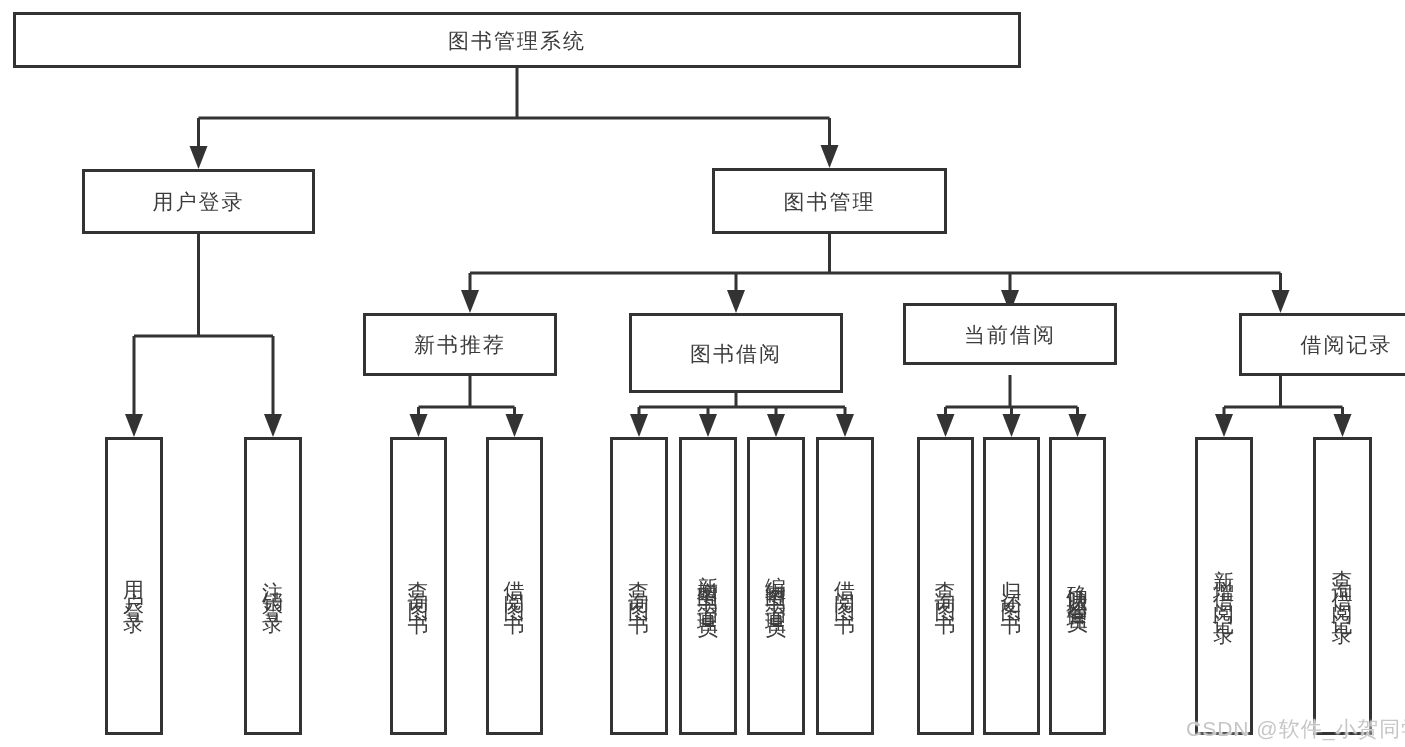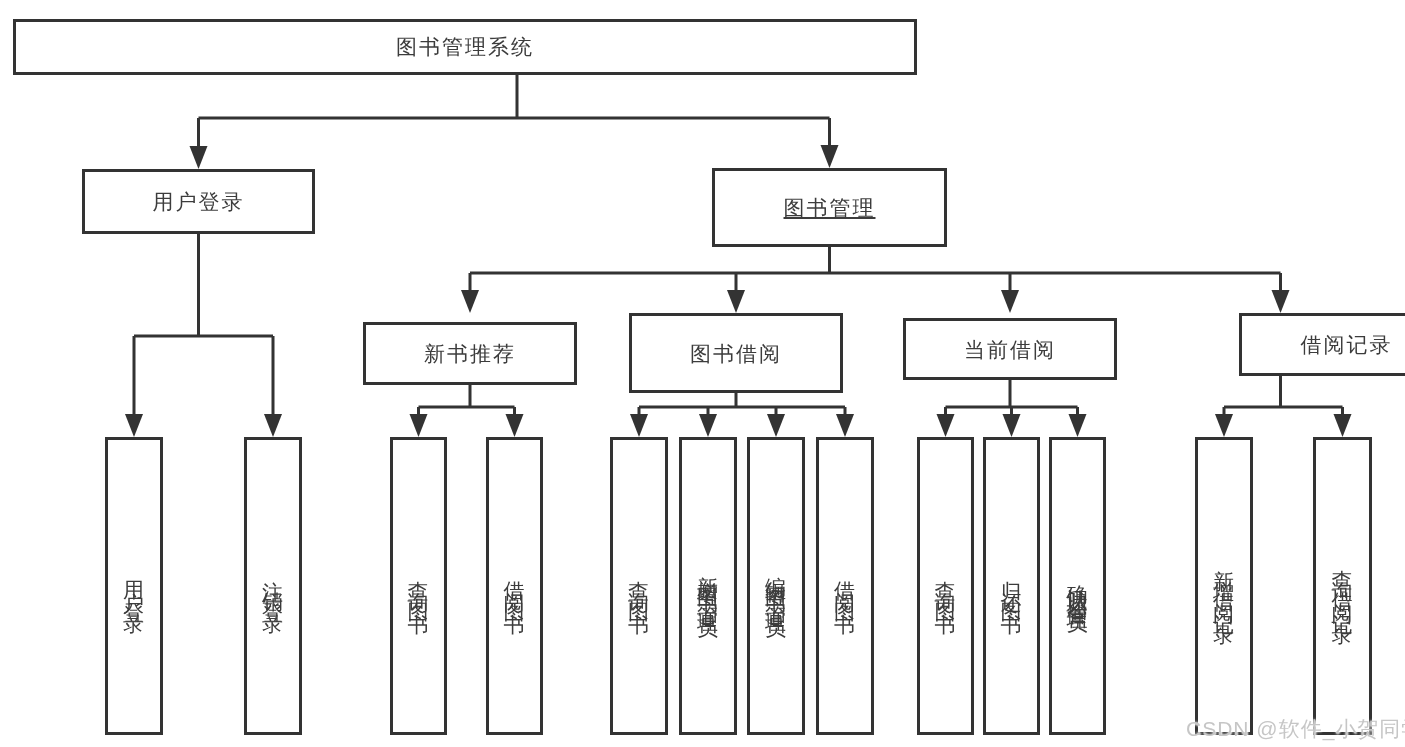--- a/index.html
+++ b/index.html
@@ -88,28 +88,28 @@
       <polygon points="767,414 785,414 776,437"></polygon>
       <polygon points="836,414 854,414 845,437"></polygon>
       <polygon points="936.5,414 954.5,414 945.5,437"></polygon>
       <polygon points="1002.5,414 1020.5,414 1011.5,437"></polygon>
       <polygon points="1068.5,414 1086.5,414 1077.5,437"></polygon>
       <polygon points="1215,414 1233,414 1224,437"></polygon>
       <polygon points="1333.5,414 1351.5,414 1342.5,437"></polygon>
     </g>
   </svg>
 
-  <div class="node" style="left:13px;top:19px;width:904px;height:56px;font-family:Liberation Serif, serif;">图书管理系统</div>
+  <div class="node" style="left:13px;top:12px;width:1008px;height:56px;">图书管理系统</div>
 
   <div class="node" style="left:82px;top:169px;width:233px;height:65px;">用户登录</div>
-  <div class="node" style="left:712px;top:168px;width:235px;height:79px;text-decoration:underline;">图书管理</div>
+  <div class="node" style="left:712px;top:168px;width:235px;height:66px;">图书管理</div>
 
-  <div class="node" style="left:363px;top:322px;width:214px;height:63px;">新书推荐</div>
+  <div class="node" style="left:363px;top:313px;width:194px;height:63px;">新书推荐</div>
   <div class="node" style="left:629px;top:313px;width:214px;height:80px;">图书借阅</div>
-  <div class="node" style="left:903px;top:318px;width:214px;height:62px;">当前借阅</div>
+  <div class="node" style="left:903px;top:303px;width:214px;height:62px;">当前借阅</div>
   <div class="node" style="left:1239px;top:313px;width:215px;height:63px;">借阅记录</div>
 
   <div class="node leaf" style="left:105px;top:437px;width:58px;height:298px;">用户登录</div>
   <div class="node leaf" style="left:244px;top:437px;width:58px;height:298px;">注销登录</div>
 
   <div class="node leaf" style="left:390px;top:437px;width:57px;height:298px;">查询图书</div>
   <div class="node leaf" style="left:486px;top:437px;width:57px;height:298px;">借阅图书</div>
 
   <div class="node leaf" style="left:610px;top:437px;width:58px;height:298px;">查询图书</div>
   <div class="node leaf tight" style="left:679px;top:437px;width:58px;height:298px;">新增图书（管理员）</div>

